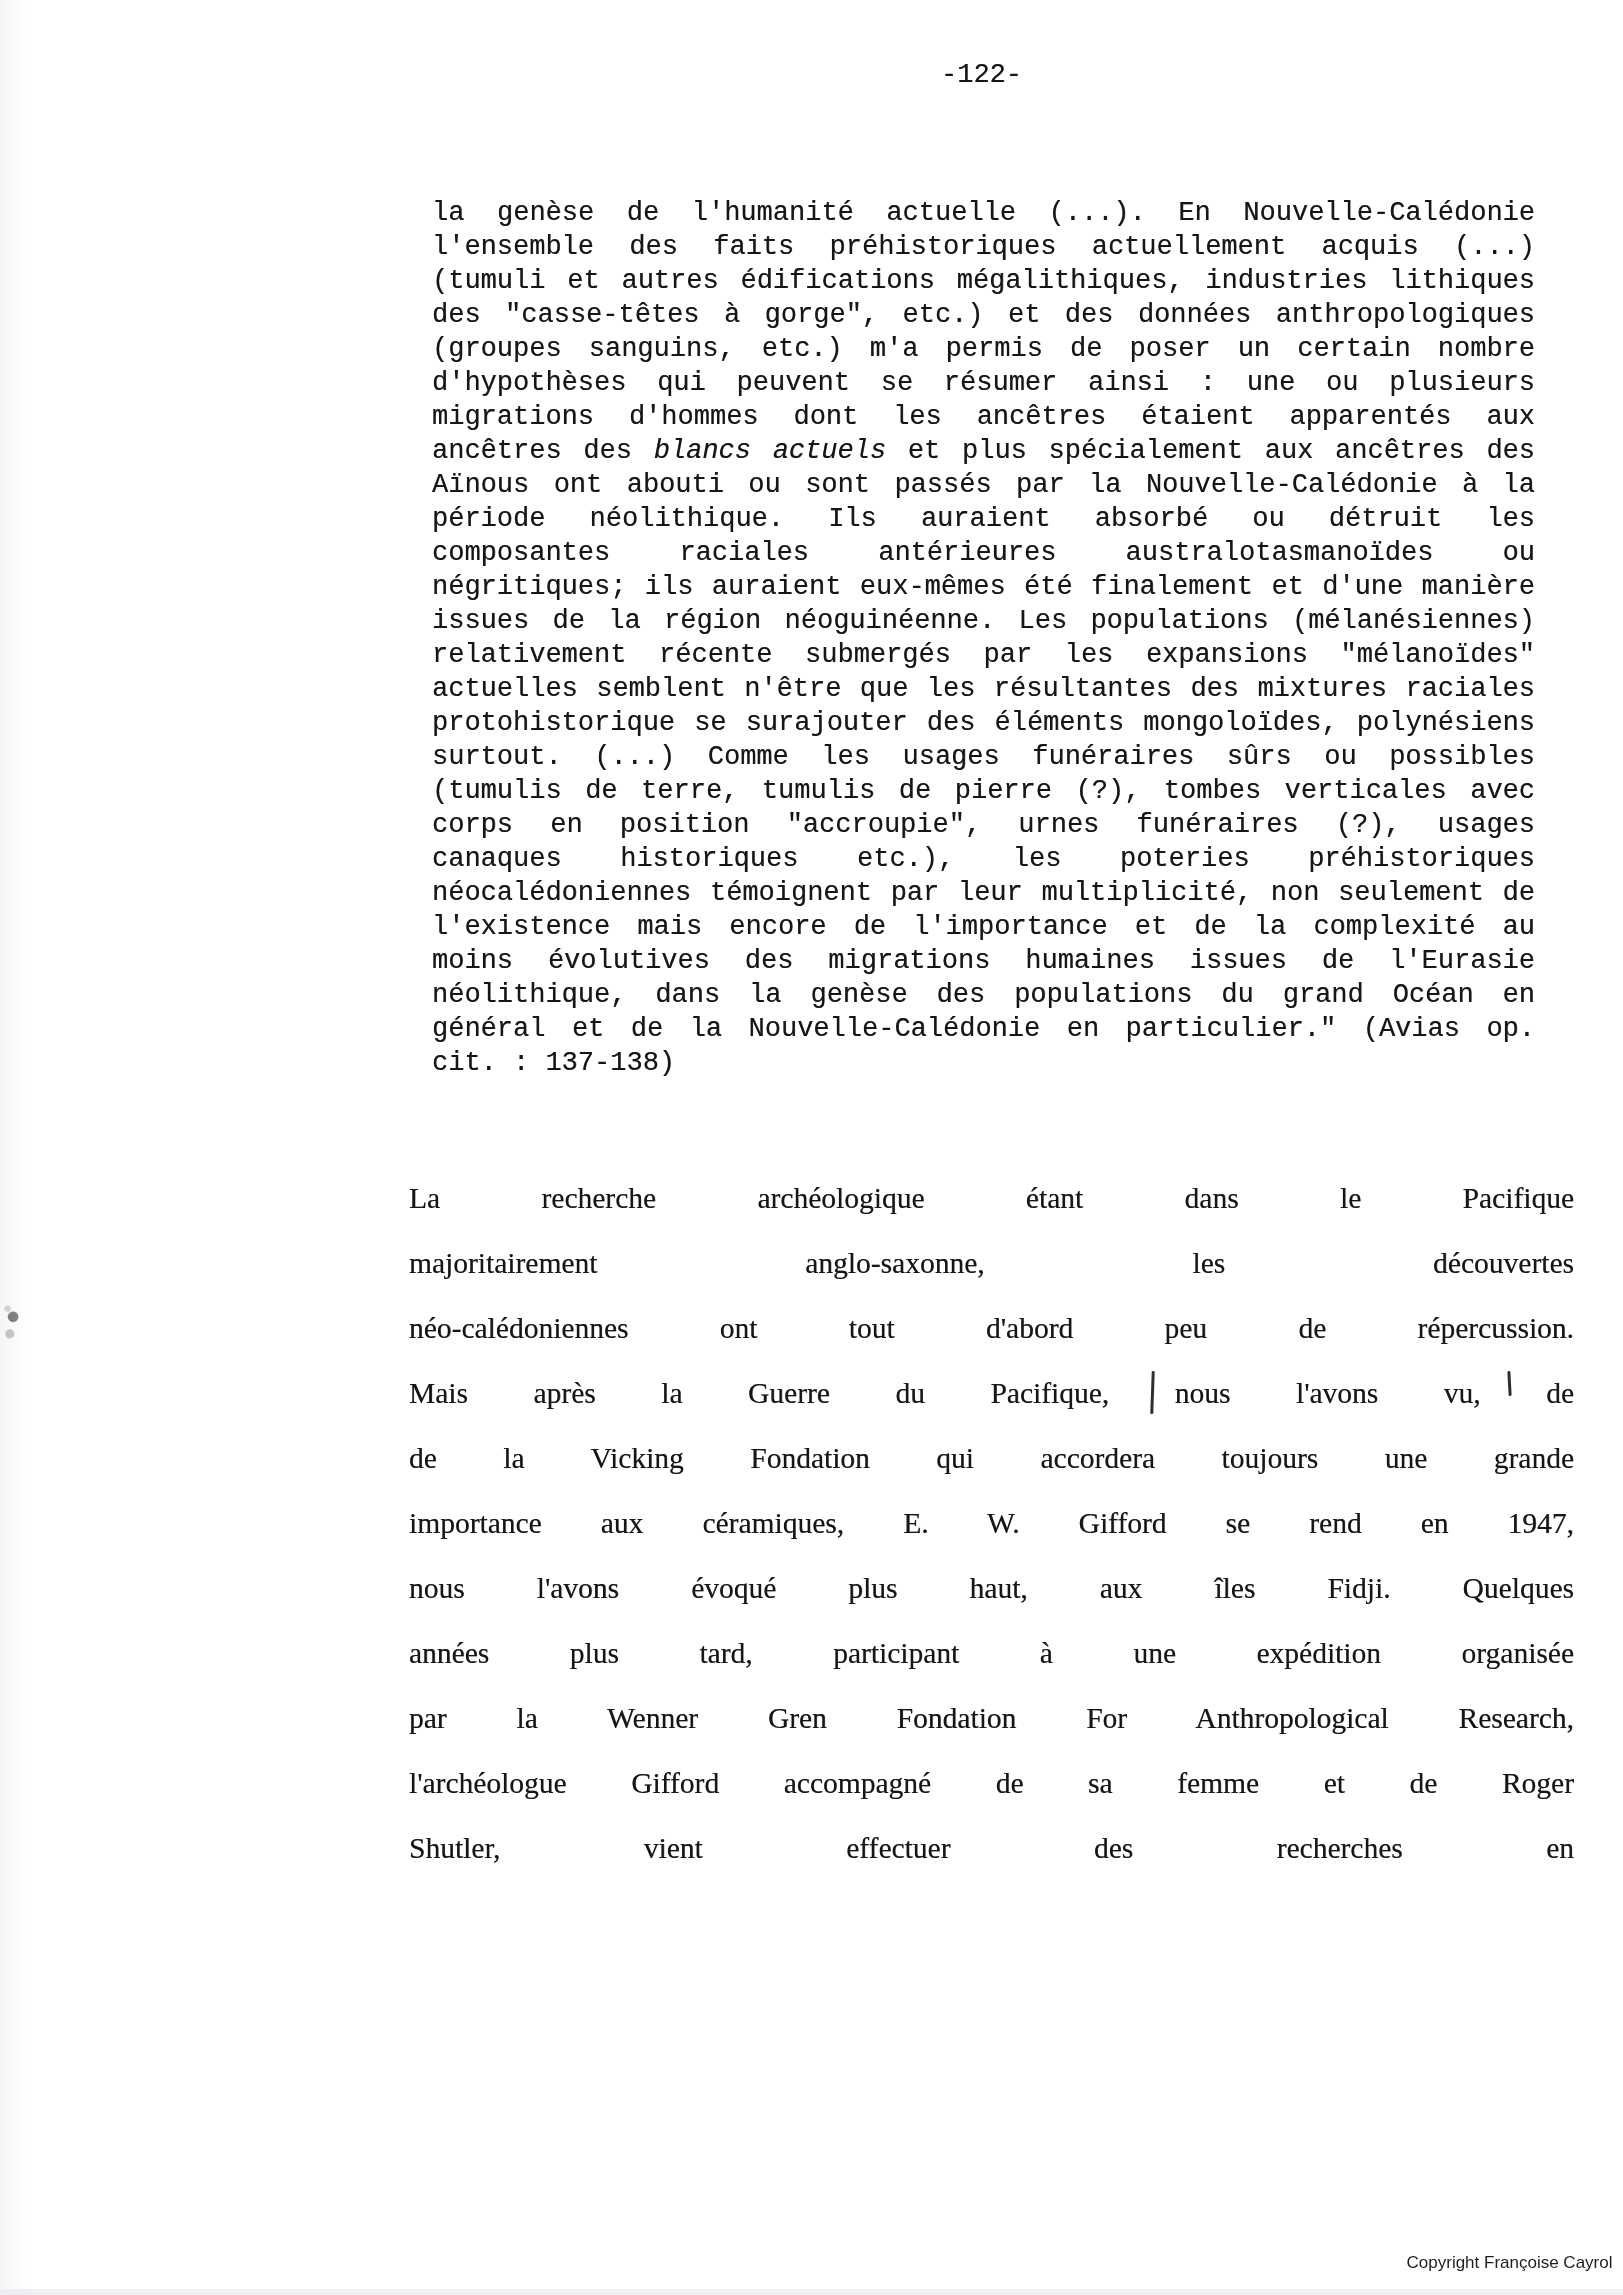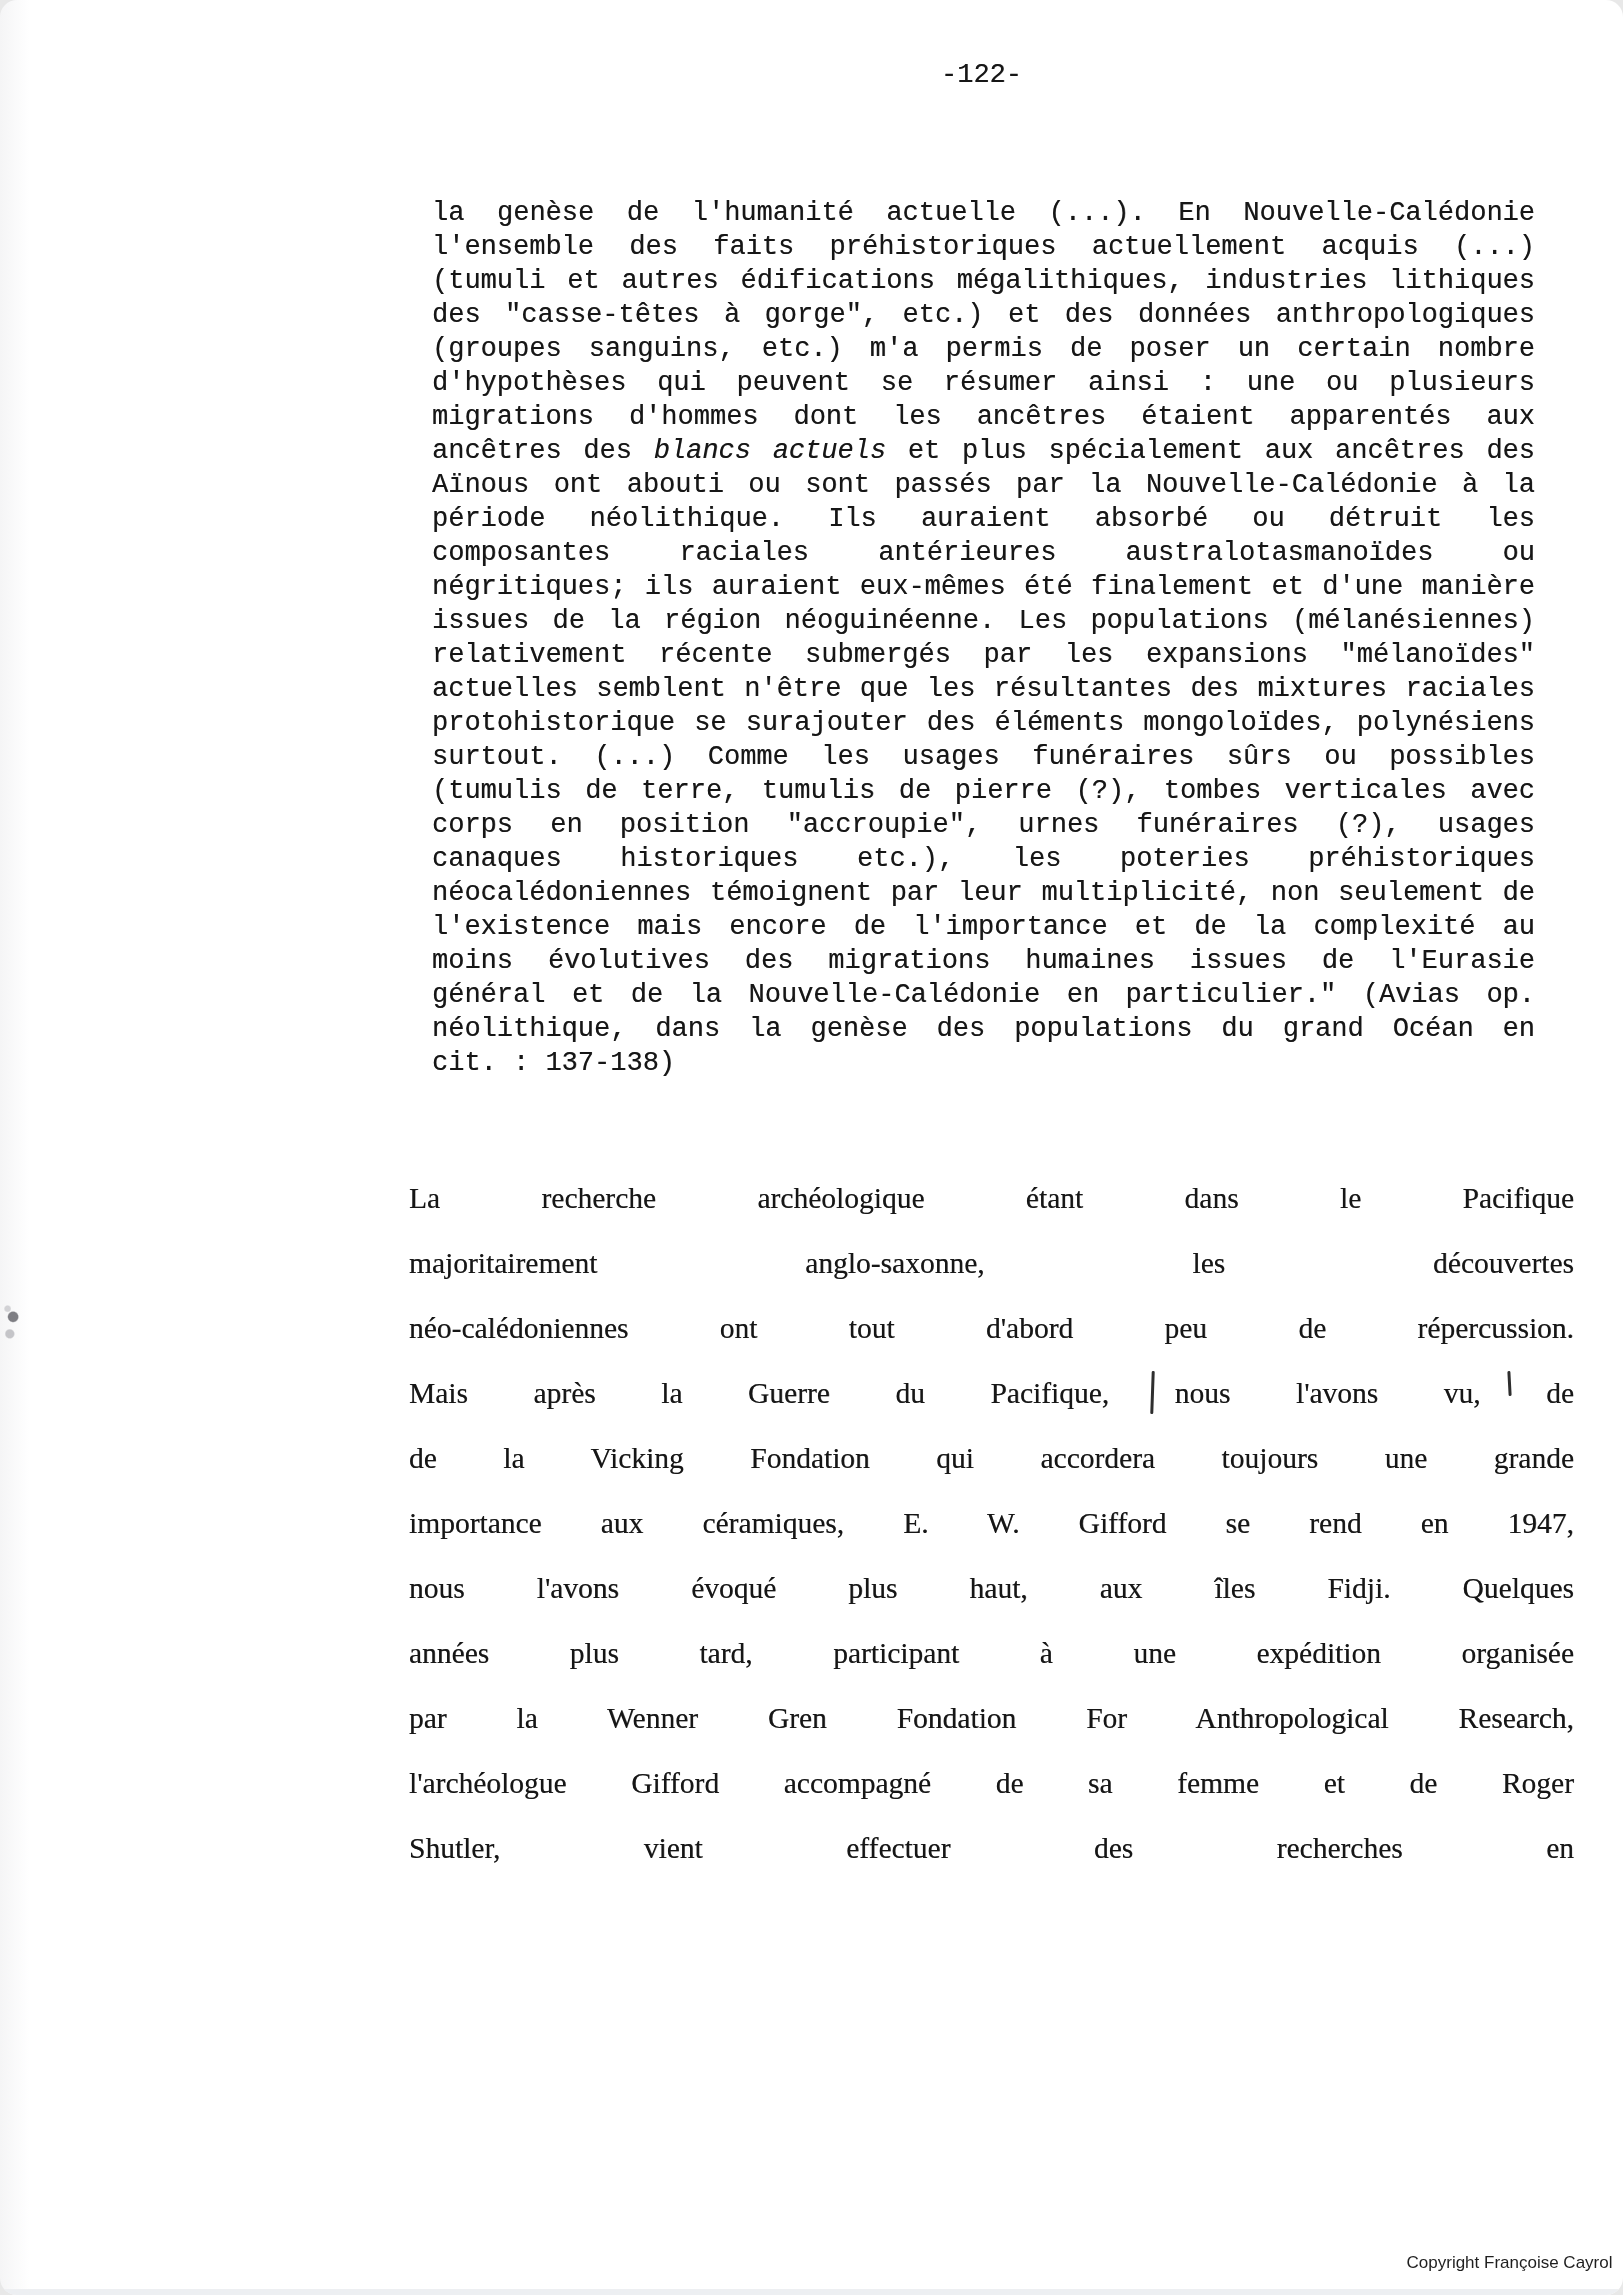--- a/index.html
+++ b/index.html
@@ -5,21 +5,20 @@
   html, body { margin: 0; padding: 0; background: #e8e8e8; }
   .page {
     position: relative;
     width: 1623px;
     height: 2295px;
     margin: 0 auto;
     background: linear-gradient(90deg, #f5f5f6 0px, #ffffff 29.5px, #ffffff 100%);
     overflow: hidden;
     font-family: "Liberation Mono", monospace;
     color: #161616;
-    border-radius: 17px;
   }
   .typed { text-shadow: 0.3px 0.4px 0 rgba(10,10,10,0.55); }
 
   .pagenum {
     position: absolute;
     left: 941px;
     top: 60px;
     font-size: 27px;
     white-space: nowrap;
   }
@@ -120,22 +119,22 @@
     <div class="q-line">relativement récente submergés par les expansions "mélanoïdes"</div>
     <div class="q-line">actuelles semblent n'être que les résultantes des mixtures raciales</div>
     <div class="q-line">protohistorique se surajouter des éléments mongoloïdes, polynésiens</div>
     <div class="q-line">surtout. (...) Comme les usages funéraires sûrs ou possibles</div>
     <div class="q-line">(tumulis de terre, tumulis de pierre (?), tombes verticales avec</div>
     <div class="q-line">corps en position "accroupie", urnes funéraires (?), usages</div>
     <div class="q-line">canaques historiques etc.), les poteries préhistoriques</div>
     <div class="q-line">néocalédoniennes témoignent par leur multiplicité, non seulement de</div>
     <div class="q-line">l'existence mais encore de l'importance et de la complexité au</div>
     <div class="q-line">moins évolutives des migrations humaines issues de l'Eurasie</div>
+    <div class="q-line">néolithique, dans la genèse des populations du grand Océan en</div>
     <div class="q-line">général et de la Nouvelle-Calédonie en particulier." (Avias op.</div>
-    <div class="q-line">néolithique, dans la genèse des populations du grand Océan en</div>
     <div class="q-line no-stretch">cit. : 137-138)</div>
   </div>
 
   <div class="bodytext typed">
     <div class="b-line">La recherche archéologique étant dans le Pacifique</div>
     <div class="b-line">majoritairement anglo-saxonne, les découvertes</div>
     <div class="b-line">néo-calédoniennes ont tout d'abord peu de répercussion.</div>
     <div class="b-line">Mais après la Guerre du Pacifique, nous l'avons vu, de</div>
     <div class="b-line">de la Vicking Fondation qui accordera toujours une grande</div>
     <div class="b-line">importance aux céramiques, E. W. Gifford se rend en 1947,</div>

